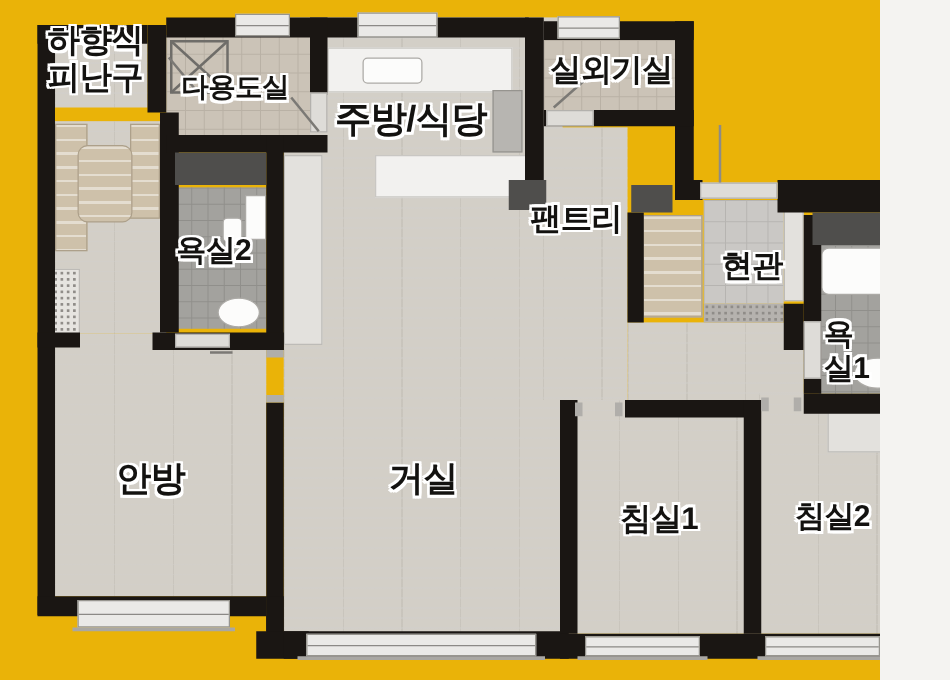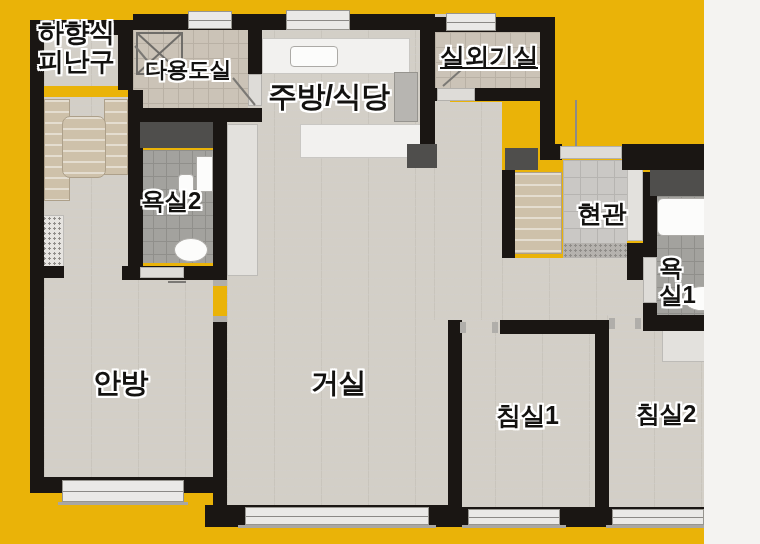--- a/index.html
+++ b/index.html
@@ -161,22 +161,23 @@
       <line x1="255" y1="105" x2="233" y2="78"></line>
       <line x1="443" y1="86" x2="469" y2="63"></line>
       <line x1="168" y1="282" x2="186" y2="282"></line>
     </g>
   </svg>
 
   <div class="lbl" style="left:38px;top:18px;font-size:26px;">하향식
 피난구</div>
   <div class="lbl" style="left:145px;top:58px;font-size:22px;">다용도실</div>
   <div class="lbl" style="left:268px;top:80px;font-size:29px;">주방/식당</div>
-  <div class="lbl" style="left:440px;top:42px;font-size:25px;text-decoration:underline;">실외기실</div>
+  <div class="lbl" style="left:440px;top:42px;font-size:25px;">실외기실</div>
   <div class="lbl" style="left:141px;top:188px;font-size:24px;">욕실2</div>
+  <div class="lbl" style="left:424px;top:161px;font-size:25px;">팬트리</div>
   <div class="lbl" style="left:577px;top:199px;font-size:25px;">현관</div>
   <div class="lbl" style="left:659px;top:255px;font-size:24px;">욕실1</div>
   <div class="lbl" style="left:93px;top:367px;font-size:28px;">안방</div>
   <div class="lbl" style="left:311px;top:367px;font-size:28px;">거실</div>
   <div class="lbl" style="left:496px;top:401px;font-size:25px;">침실1</div>
   <div class="lbl" style="left:636px;top:401px;font-size:24px;">침실2</div>
 
 </div>
 
 </body></html>

